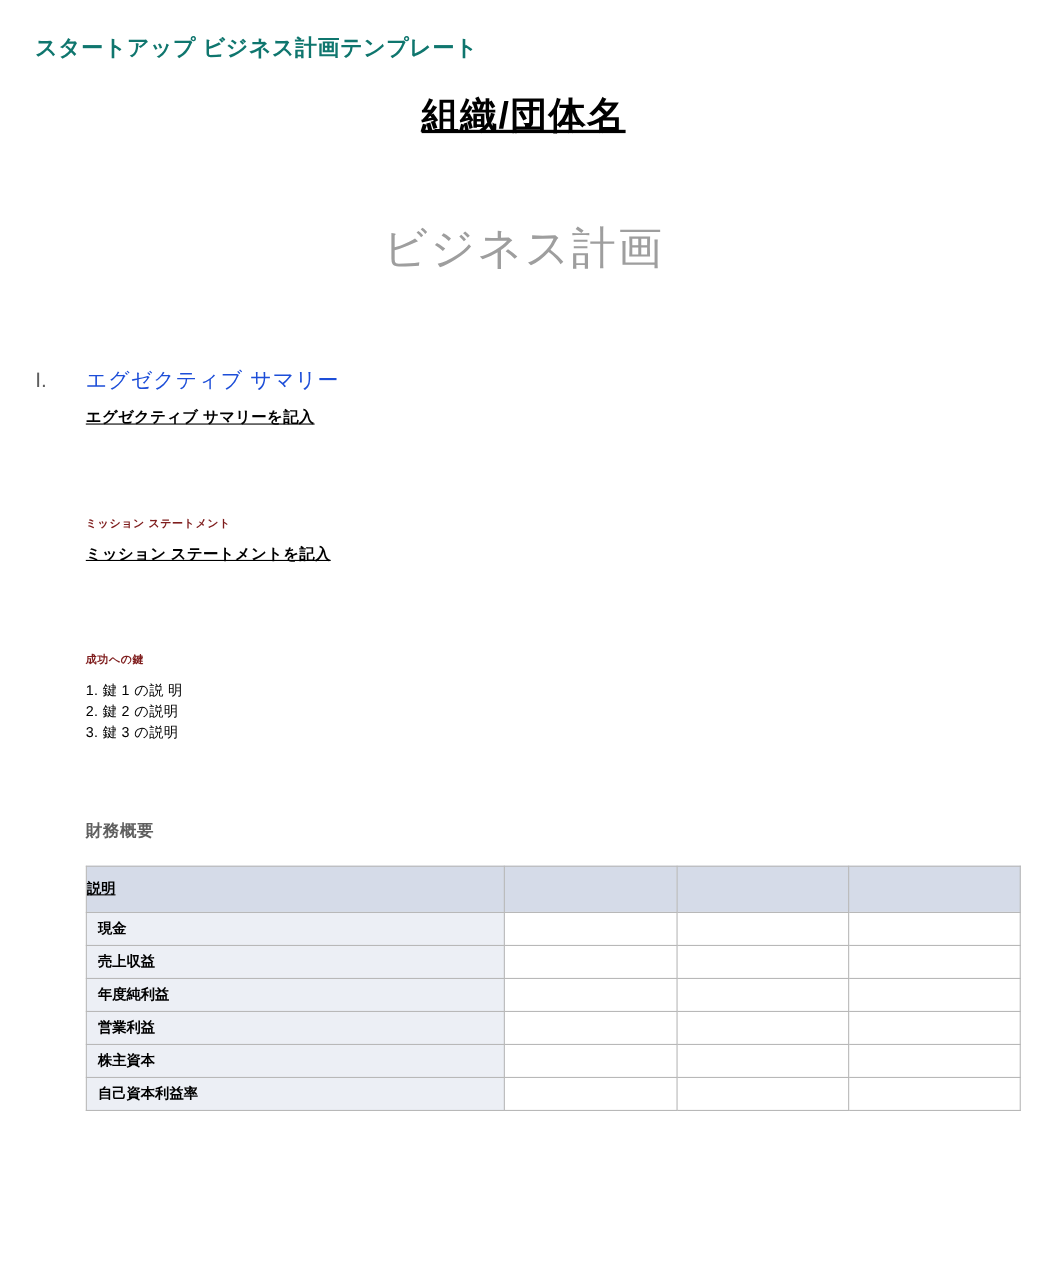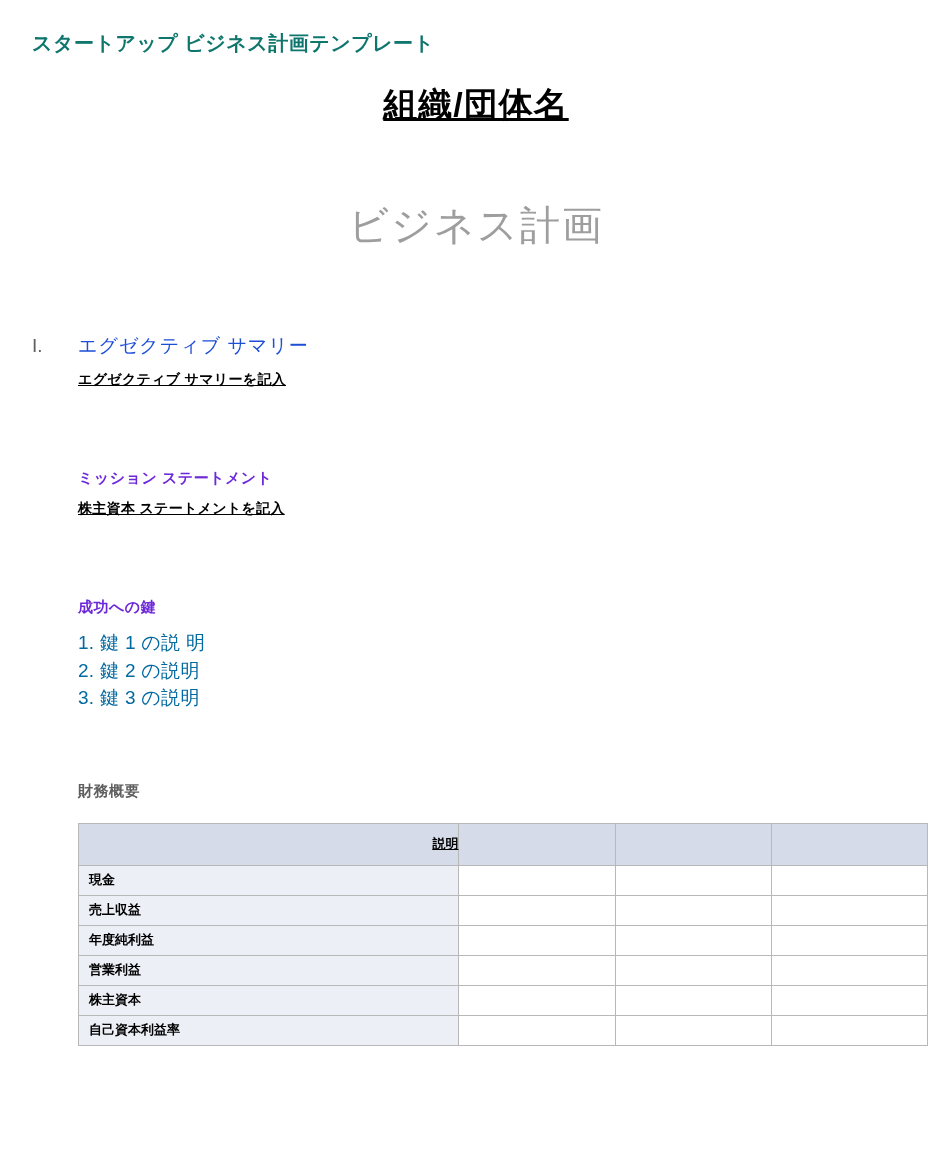--- a/index.html
+++ b/index.html
@@ -62,34 +62,34 @@
       margin-bottom: 80px;
     }
     .placeholder-text {
       font-size: 14px;
       color: #000;
       font-weight: 600;
       letter-spacing: 0.3px;
       text-decoration: underline;
     }
     .sub-heading {
-      font-size: 15px;
-      color: #6d28d9;
+      font-size: 10px;
+      color: #7f1d1d;
       font-weight: 600;
       margin-left: 48px;
       margin-bottom: 12px;
       letter-spacing: 0.5px;
     }
     .keys-list {
       margin-left: 48px;
       margin-bottom: 70px;
     }
     .key-item {
-      font-size: 19px;
-      color: #0369a1;
+      font-size: 13px;
+      color: #000000;
       line-height: 1.45;
       letter-spacing: 0.3px;
     }
     .fin-heading {
       font-size: 15px;
       font-weight: 600;
       color: #5f5f5f;
       margin-left: 48px;
       margin-bottom: 22px;
       letter-spacing: 0.5px;
@@ -105,21 +105,21 @@
     .fin-table th {
       background: #d5dbe8;
       font-size: 13px;
       font-weight: bold;
       color: #000;
       height: 42px;
       vertical-align: middle;
     }
     .fin-table th.desc-col {
       width: 380px;
-      text-align: right;
+      text-align: left;
       text-decoration: underline;
     }
     .fin-table th.val-col {
       width: 156px;
     }
     .fin-table td {
       height: 30px;
       vertical-align: middle;
       font-size: 13px;
       font-weight: bold;
@@ -145,21 +145,21 @@
 <div class="section-row">
   <div class="section-number">I.</div>
   <div class="section-heading">エグゼクティブ サマリー</div>
 </div>
 <div class="section-body">
   <div class="placeholder-text">エグゼクティブ サマリーを記入</div>
 </div>
 
 <div class="sub-heading">ミッション ステートメント</div>
 <div class="section-body">
-  <div class="placeholder-text">株主資本 ステートメントを記入</div>
+  <div class="placeholder-text">ミッション ステートメントを記入</div>
 </div>
 
 <div class="sub-heading">成功への鍵</div>
 <div class="keys-list">
   <div class="key-item">1. 鍵 1 の説 明</div>
   <div class="key-item">2. 鍵 2 の説明</div>
   <div class="key-item">3. 鍵 3 の説明</div>
 </div>
 
 <div class="fin-heading">財務概要</div>

